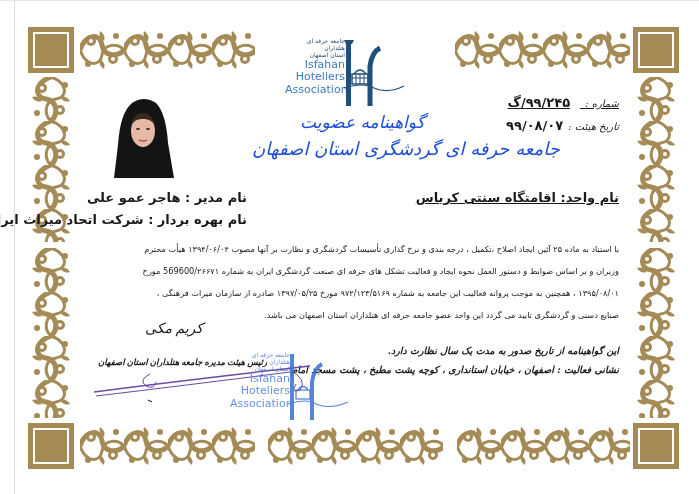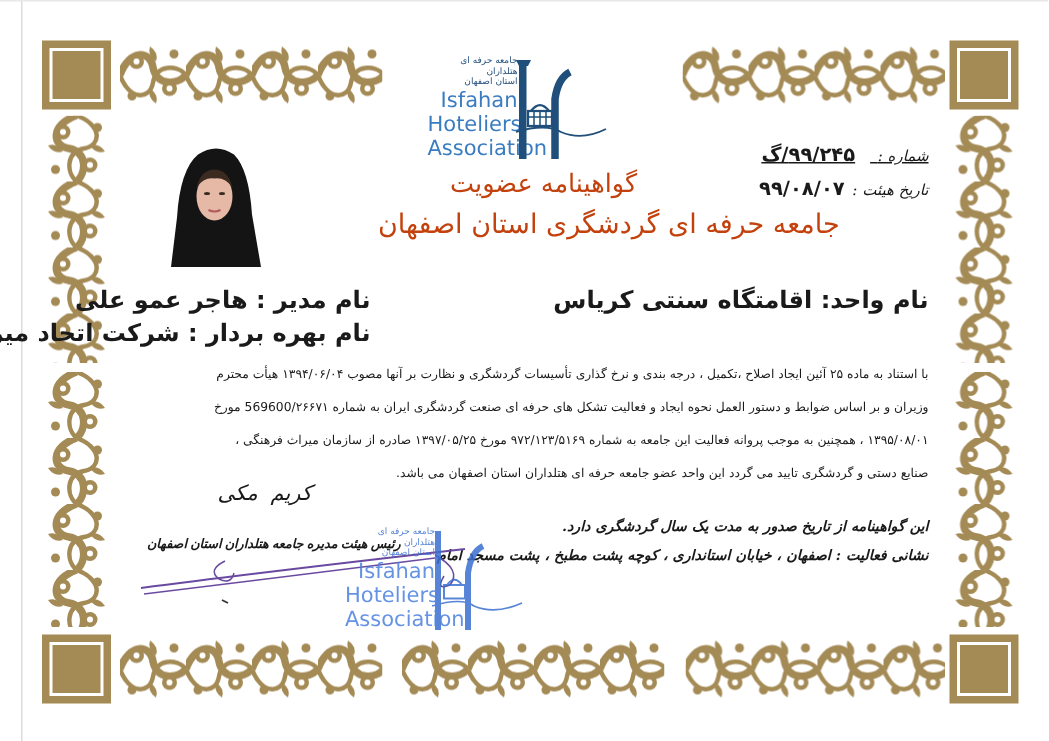--- a/index.html
+++ b/index.html
@@ -10,33 +10,33 @@
   .scan-edge { position: absolute; left: 14px; top: 0; width: 1px; height: 494px; background: #dcdcdc; }
   .scan-edge2 { position: absolute; left: 0; top: 0; width: 699px; height: 1px; background: #e8e8e8; }
   .corner { position: absolute; width: 46px; height: 46px; background: #a48a55; box-sizing: border-box; }
   .corner::after { content: ""; position: absolute; left: 5px; top: 5px; right: 5px; bottom: 5px; border: 2px solid #fff; }
   .band { position: absolute; }
   .band svg { display: block; width: 100%; height: 100%; }
 
   .logo { position: absolute; }
   .logo-text { position: absolute; text-align: right; color: #2f6fa8; font-family: "DejaVu Sans", sans-serif; line-height: 1.15; }
   .logo-text .fa { font-size: 6px; color: #24507e; }
-  .logo-text .en { font-size: 14px; color: #3a7cc0; }
-
-  .title1 { position: absolute; font-family: "DejaVu Serif", serif; color: #c2410c; direction: rtl; white-space: nowrap; }
+  .logo-text .en { font-size: 11px; color: #3a7cc0; }
+
+  .title1 { position: absolute; font-family: "DejaVu Serif", serif; font-style: italic; color: #1d4ed8; direction: rtl; white-space: nowrap; }
   .meta { position: absolute; direction: rtl; white-space: nowrap; color: #1a1a1a; }
   .meta .lbl { font-family: "DejaVu Serif", serif; font-style: italic; font-size: 10px; }
   .meta .val { font-family: "DejaVu Sans", sans-serif; font-weight: bold; font-size: 13px; }
 
   .photo { position: absolute; left: 110px; top: 93px; width: 68px; height: 85px; background: #fff; overflow: hidden; }
 
-  .field { position: absolute; direction: rtl; white-space: nowrap; font-family: "DejaVu Sans", sans-serif; font-weight: bold; font-size: 16px; color: #1a1a1a; }
+  .field { position: absolute; direction: rtl; white-space: nowrap; font-family: "DejaVu Sans", sans-serif; font-weight: bold; font-size: 13px; color: #1a1a1a; }
   .body-line { position: absolute; direction: rtl; white-space: nowrap; font-family: "DejaVu Sans", sans-serif; font-size: 8.2px; color: #1a1a1a; right: 80px; }
   .script { position: absolute; direction: rtl; white-space: nowrap; font-family: "DejaVu Serif", serif; font-style: italic; font-weight: bold; font-size: 9.5px; color: #1a1a1a; }
-  .sig-name { position: absolute; font-family: Liberation Mono, monospace; font-style: italic; font-size: 14px; color: #1a1a1a; direction: rtl; }
+  .sig-name { position: absolute; font-family: Liberation Serif, serif; font-style: italic; font-size: 14px; color: #1a1a1a; direction: rtl; }
   .sig-title { position: absolute; font-family: "DejaVu Serif", serif; font-style: italic; font-weight: bold; font-size: 8.5px; color: #1a1a1a; direction: rtl; white-space: nowrap; }
 </style>
 </head>
 <body>
 
 <div class="scan-edge"></div>
 <div class="scan-edge2"></div>
 
 <svg width="0" height="0" style="position:absolute">
   <defs>
@@ -160,30 +160,30 @@
     <path d="M4 85 L8 52 Q10 20 22 10 Q34 2 46 10 Q56 20 58 50 L64 85Z" fill="#141414"></path>
     <ellipse cx="33" cy="38" rx="12" ry="16" fill="#e6b8a6"></ellipse>
     <path d="M21 32 Q24 20 33 20 Q42 20 45 32 Q40 25 33 26 Q26 25 21 32Z" fill="#3a2a20"></path>
     <ellipse cx="28" cy="36" rx="2" ry="1" fill="#3a2a20"></ellipse>
     <ellipse cx="38" cy="36" rx="2" ry="1" fill="#3a2a20"></ellipse>
     <path d="M29 47 Q33 49 37 47" stroke="#b35a5a" stroke-width="1.4" fill="none"></path>
     <path d="M18 50 Q33 64 48 50 L52 85 L14 85Z" fill="#141414"></path>
   </svg>
 </div>
 
-<div class="field" style="right:80px; top:190px;">نام واحد:  اقامتگاه سنتی کریاس</div>
+<div class="field" style="right:80px; top:190px;text-decoration:underline;">نام واحد:  اقامتگاه سنتی کریاس</div>
 <div class="field" style="right:452px; top:190px;">نام مدیر : هاجر  عمو علی</div>
 <div class="field" style="right:452px; top:212px;">نام بهره بردار : شرکت اتحاد میراث ایرانیان</div>
 
 <div class="body-line" style="top:244px;">با استناد به ماده ۲۵ آئین ایجاد اصلاح ،تکمیل ، درجه بندی و نرخ گذاری تأسیسات گردشگری و نظارت بر آنها مصوب ۱۳۹۴/۰۶/۰۴ هیأت محترم</div>
 <div class="body-line" style="top:266px;">وزیران و بر اساس ضوابط و دستور العمل نحوه ایجاد و فعالیت تشکل های حرفه ای صنعت گردشگری ایران به شماره 569600/۲۶۶۷۱ مورخ</div>
 <div class="body-line" style="top:288px;">۱۳۹۵/۰۸/۰۱ ، همچنین به موجب پروانه فعالیت این جامعه به شماره ۹۷۲/۱۲۳/۵۱۶۹ مورخ ۱۳۹۷/۰۵/۲۵ صادره از سازمان میراث فرهنگی ،</div>
 <div class="body-line" style="top:310px;">صنایع دستی و گردشگری تایید می گردد این واحد عضو جامعه حرفه ای هتلداران استان اصفهان می باشد.</div>
 
-<div class="script" style="right:80px; top:345px;">این گواهینامه از تاریخ صدور به مدت یک سال گردشگری دارد.</div>
+<div class="script" style="right:80px; top:345px;">این گواهینامه از تاریخ صدور به مدت یک سال نظارت دارد.</div>
 <div class="script" style="right:80px; top:364px;">نشانی فعالیت : اصفهان ، خیابان استانداری ، کوچه پشت مطبخ ، پشت مسجد امام</div>
 
 <div class="sig-name" style="left:145px; top:320px;">کریم مکی</div>
 <div class="sig-title" style="left:98px; top:357px;font-family:Liberation Serif, serif;">رئیس هیئت مدیره جامعه هتلداران استان اصفهان</div>
 <svg style="position:absolute; left:90px; top:360px;" width="230" height="45" viewBox="0 0 230 45">
   <path d="M4 32 Q80 22 220 6" stroke="#6a4aa0" stroke-width="1.3" fill="none"></path>
   <path d="M6 36 Q90 26 200 12" stroke="#6a4aa0" stroke-width="1" fill="none"></path>
   <path d="M60 14 Q48 20 56 26 Q64 30 66 22" stroke="#6a4aa0" stroke-width="1" fill="none"></path>
   <path d="M200 10 Q218 20 210 30 Q200 34 206 24" stroke="#6a4aa0" stroke-width="1" fill="none"></path>
   <path d="M58 40 L62 42" stroke="#333" stroke-width="1.2"></path>

